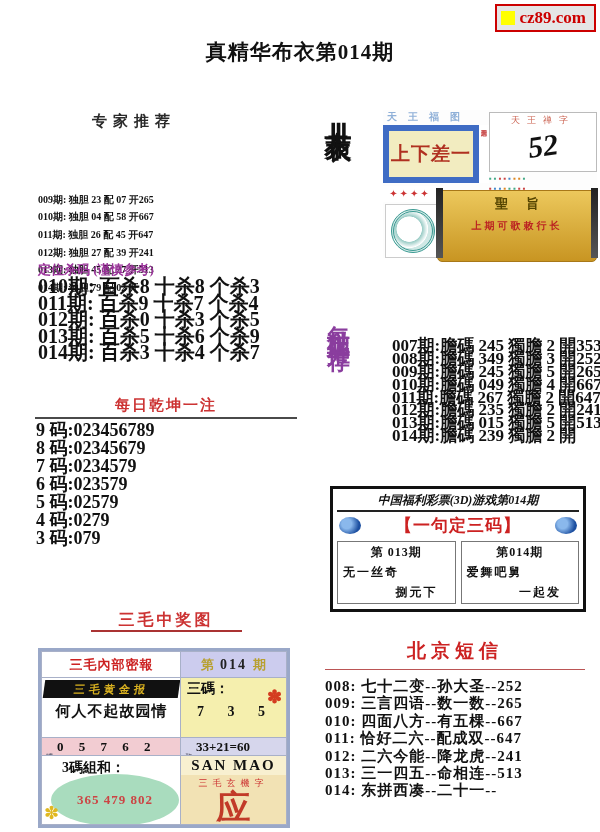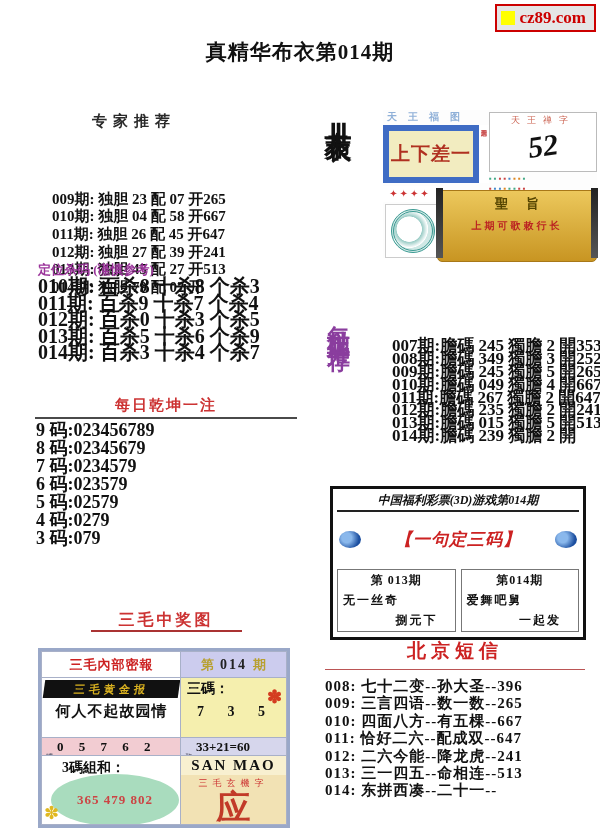--- a/index.html
+++ b/index.html
@@ -11,21 +11,21 @@
         padding:2px 8px 2px 4px;display:flex;align-items:center;gap:4px;}
   .logo-square{width:14px;height:14px;background:#ffff00;display:inline-block;}
   .logo-text{color:#c00;font-weight:bold;font-size:17px;}
 
   .page-title{position:absolute;top:38px;left:0;width:100%;text-align:center;
               font-size:21px;font-weight:bold;margin:0;letter-spacing:1px;}
 
   
   .expert-title{position:absolute;left:92px;top:112px;font-size:15px;font-weight:bold;
                 color:#2a2a2a;letter-spacing:6px;filter:blur(.6px);}
-  .expert-rows{position:absolute;left:52px;top:138px;font-size:15px;font-weight:bold;
+  .expert-rows{position:absolute;left:38px;top:138px;font-size:10px;font-weight:bold;
                line-height:17.6px;white-space:pre;}
   .kill-title{position:absolute;left:38px;top:261px;font-size:13px;font-weight:bold;color:#9a339a;}
   .kill-rows{position:absolute;left:38px;top:278px;font-size:20px;font-weight:bold;line-height:16.6px;}
   .qk-title-wrap{position:absolute;left:35px;top:396px;width:262px;text-align:center;
                  border-bottom:2px solid #4a4a4a;padding-bottom:2px;}
   .qk-title{color:#c33;font-weight:bold;font-size:15px;letter-spacing:2px;}
   .qk-rows{position:absolute;left:36px;top:421px;font-size:18px;font-weight:bold;line-height:18px;}
 
   .sm-title-wrap{position:absolute;left:35px;top:610px;width:262px;text-align:center;}
   .sm-title{color:#c33;font-weight:bold;font-size:16px;letter-spacing:3px;
@@ -109,21 +109,21 @@
 
   .dudan-vert{position:absolute;left:323px;top:306px;writing-mode:vertical-rl;
               text-orientation:upright;font-size:23px;font-weight:bold;color:#8a3d9e;letter-spacing:6px;}
   .dudan-rows{position:absolute;left:392px;top:302px;font-size:17px;font-weight:bold;
               line-height:12.8px;white-space:pre;}
 
   .yiju{position:absolute;left:330px;top:486px;width:256px;box-sizing:border-box;
         border:3px solid #111;background:#fff;padding:3px 4px 5px;}
   .yiju-header{font-size:12px;font-weight:bold;font-style:italic;text-align:center;
                border-bottom:2px solid #222;padding-bottom:1px;}
-  .yiju-title-row{display:flex;align-items:center;justify-content:space-between;padding:16px 2px;font-style:italic;}
+  .yiju-title-row{display:flex;align-items:center;justify-content:space-between;padding:2px 2px;}
   .lottery-icon{width:22px;height:17px;border-radius:50%;
                 background:radial-gradient(circle at 35% 40%,#8ab8ec 0 28%,#1c4fa0 70%);}
   .yiju-title{color:#c22;font-weight:bold;font-size:17px;letter-spacing:1px;}
   .yiju-table{display:flex;gap:5px;margin-top:2px;}
   .yiju-cell{flex:1;border:1px solid #777;padding:2px 5px;font-weight:bold;font-size:12px;}
   .yiju-period{text-align:center;letter-spacing:1px;}
   .yiju-line1{margin-top:3px;letter-spacing:2px;}
   .yiju-line2{text-align:right;margin-top:3px;padding-right:12px;letter-spacing:2px;}
 
   .bj-title-wrap{position:absolute;left:325px;top:638px;width:260px;text-align:center;
@@ -265,21 +265,21 @@
           <div class="yiju-line2">一起发</div>
         </div>
       </div>
   </div>
 
   <div class="bj-title-wrap">
     <span class="bj-title">北京短信</span>
   </div>
   <div class="bj-rows">
 
-  <div>008: 七十二变--孙大圣--396</div>
+  <div>008: 七十二变--孙大圣--252</div>
       <div>009: 三言四语--数一数--265</div>
       <div>010: 四面八方--有五棵--667</div>
       <div>011: 恰好二六--配成双--647</div>
       <div>012: 二六今能--降龙虎--241</div>
       <div>013: 三一四五--命相连--513</div>
       <div>014: 东拼西凑--二十一--</div>
     </div>
 
 </div>
 

